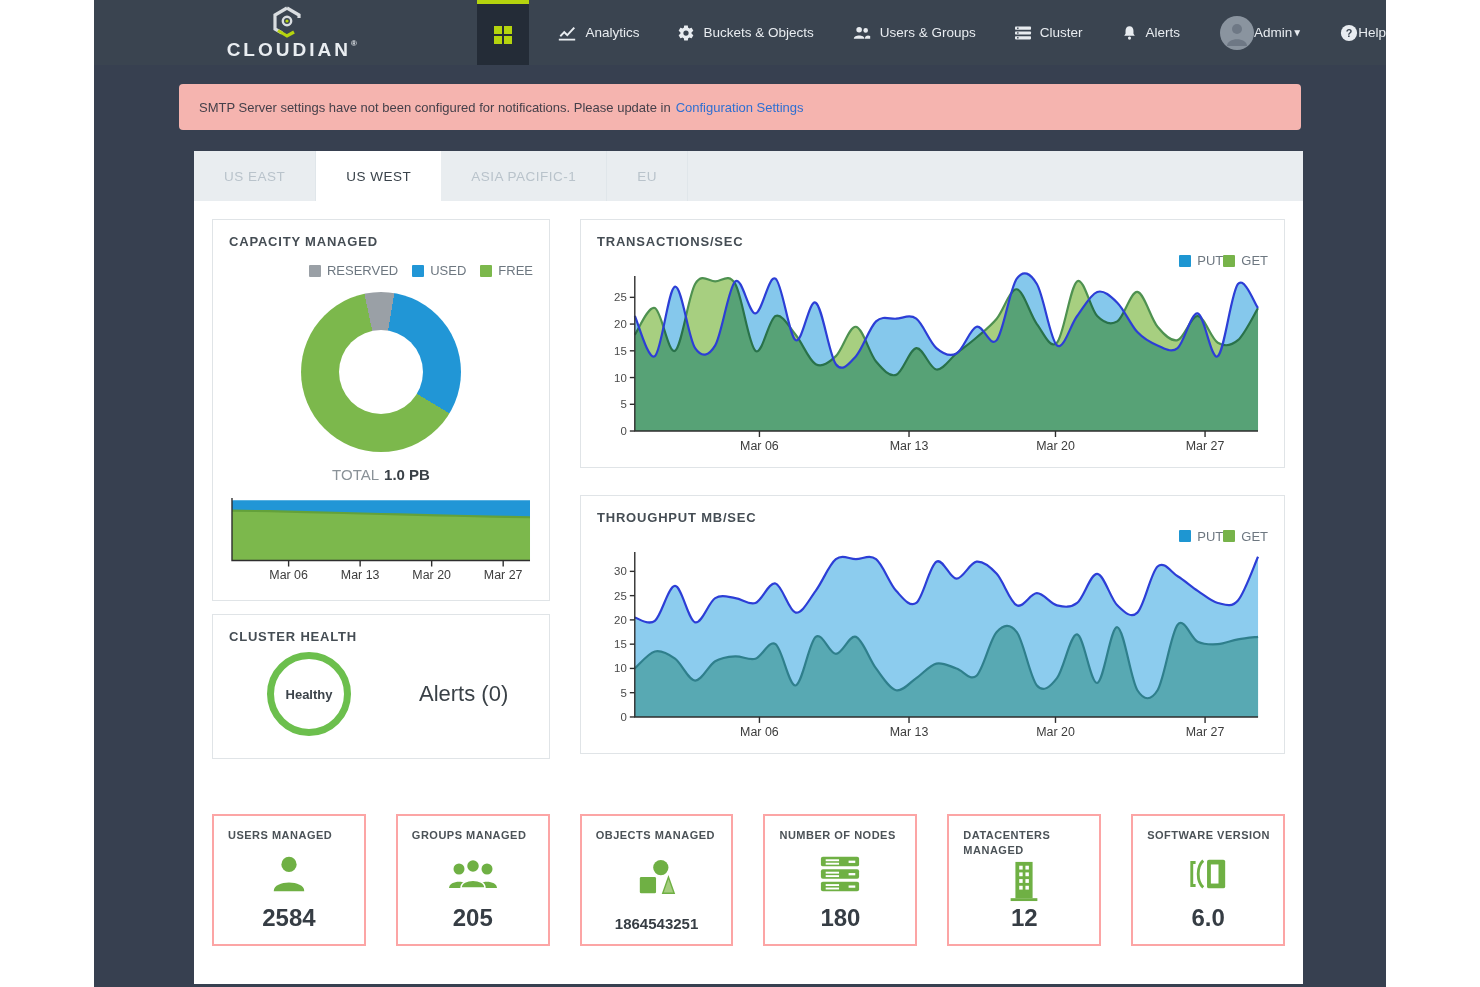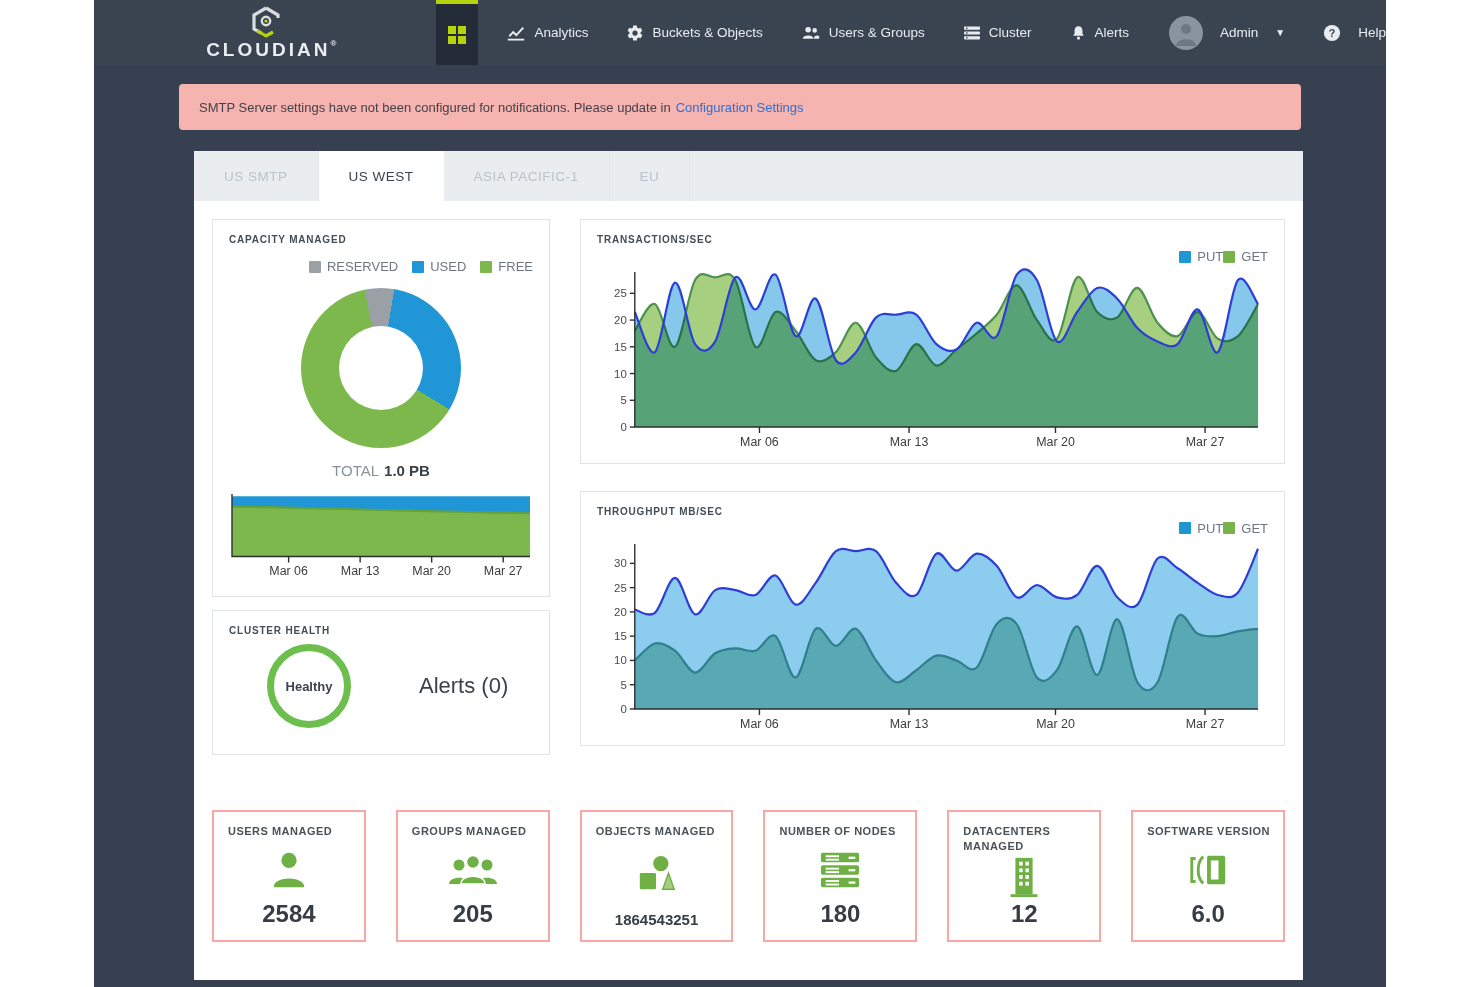--- a/index.html
+++ b/index.html
@@ -10,41 +10,41 @@
   
   .nav { height:65px; background:#3a4450; display:flex; align-items:center; }
   .brand { display:flex; align-items:center; margin-left:86px; width:230px;flex-direction:column; }
   .brand-text { color:#e9edf1; font-size:19px; font-weight:bold; letter-spacing:3px; margin-left:10px; }
   .brand-text .reg { font-size:8px; vertical-align:top; letter-spacing:0; }
   .dash-tile { width:56px; height:65px; background:#242c37; border-top:4px solid #b5d40e;
                display:flex; align-items:center; justify-content:center; margin-left:84px; cursor:pointer; }
   .nav-items { display:flex; align-items:center; gap:38px; margin-left:28px; }
   .nav-item { display:flex; align-items:center; gap:8px; color:#e8ecf0; font-size:13.5px; cursor:pointer; white-space:nowrap; }
   .nav-item svg { display:block; }
-  .admin { display:flex; align-items:center; gap:17px; margin-left:40px; cursor:pointer; color:#e8ecf0; font-size:13.5px; }
+  .admin { display:flex; align-items:center; gap:0; margin-left:40px; cursor:pointer; color:#e8ecf0; font-size:13.5px; }
   .avatar { width:34px; height:34px; border-radius:50%; background:#8a949f; overflow:hidden; position:relative; }
   .caret { font-size:10px; color:#e8ecf0; }
 
   
   .banner { margin:19px 85px 0 85px; height:46px; background:#f5b4af; border-radius:4px;
             display:flex; align-items:center; padding-left:20px; font-size:13px; color:#45404a; }
   .banner a { color:#2e6fd2; text-decoration:none; margin-left:5px; cursor:pointer; }
 
   
   .card { width:1109px; margin:21px 83px 0 100px; background:#fff; min-height:815px; }
   .tabs { display:flex; background:#e9edf0; height:50px; }
   .tab { padding:0 30px; display:flex; align-items:center; font-size:13.5px; color:#b9c3cb;
          border-right:1px solid #e0e6ea; cursor:pointer; letter-spacing:0.5px; }
   .tab.active { background:#fff; color:#39424a; border-right:none; }
   .content { padding:18px 18px 38px 18px; display:flex; gap:30px; flex-wrap:wrap; }
   .col-left { width:338px; }
   .col-right { width:705px; }
 
   .panel { border:1px solid #e0e4e7; background:#fff; padding:14px 16px; }
-  .panel-title { font-size:10px; font-weight:bold; color:#454d54; letter-spacing:0.8px; }
+  .panel-title { font-size:13px; font-weight:bold; color:#454d54; letter-spacing:0.8px; }
 
   
   .legend { display:flex; justify-content:flex-end; gap:14px; margin-top:14px; }
   .legend-item { display:flex; align-items:center; gap:6px; font-size:13px; color:#6d7780; }
   .sq { width:12px; height:12px; display:inline-block; border-radius:1px; }
   .donut-wrap { display:flex; justify-content:center; margin-top:14px; }
   .donut { width:160px; height:160px; border-radius:50%; position:relative; }
   .donut .hole { position:absolute; left:38px; top:38px; width:84px; height:84px; border-radius:50%; background:#fff; }
   .total-line { text-align:center; margin-top:14px; font-size:15px; color:#8a9298; }
   .total-line b { color:#3a4147; margin-left:5px; }
@@ -164,21 +164,21 @@
   </div>
 
   <div class="banner" style="background: rgb(245, 180, 175);">
     <span>SMTP Server settings have not been configured for notifications. Please update in</span>
     <a style="color: rgb(46, 111, 210);">Configuration Settings</a>
   </div>
 
   <div class="card">
     <div class="tabs">
       <div class="tab">
-          <span>US SMTP</span>
+          <span>US EAST</span>
         </div>
       <div class="tab active">
           <span>US WEST</span>
         </div>
       <div class="tab">
           <span>ASIA PACIFIC-1</span>
         </div>
       <div class="tab">
           <span>EU</span>
         </div>

